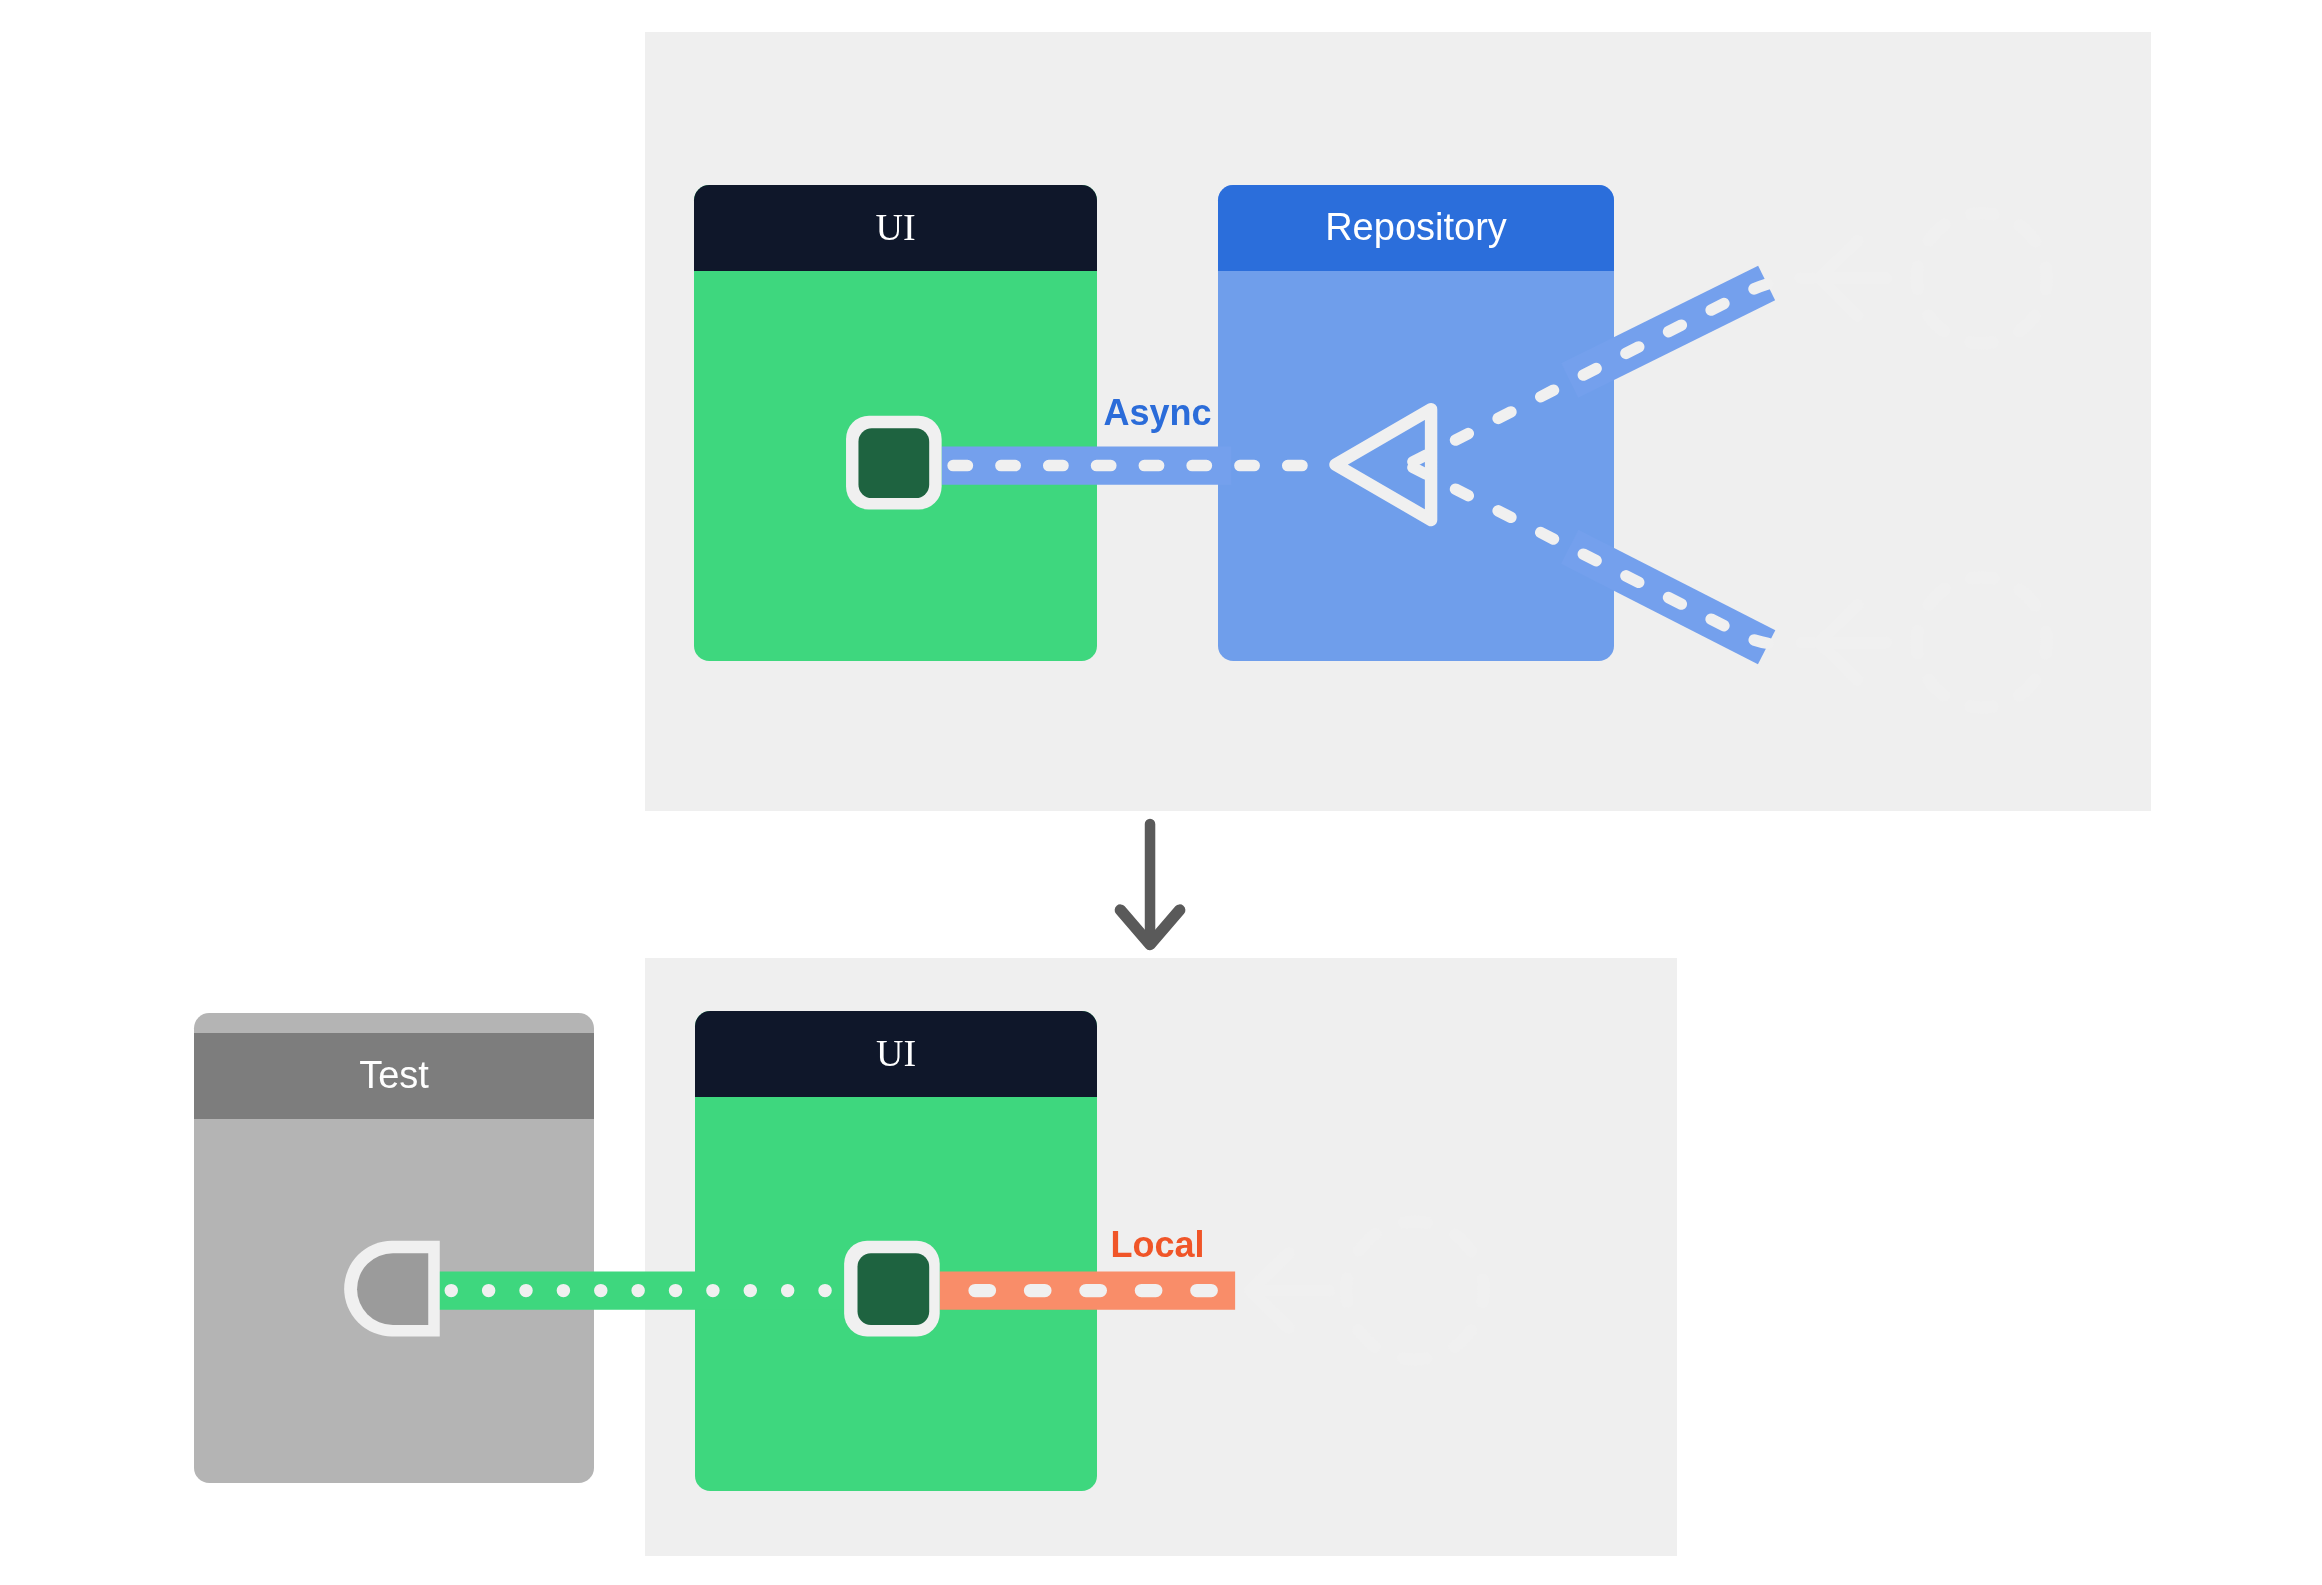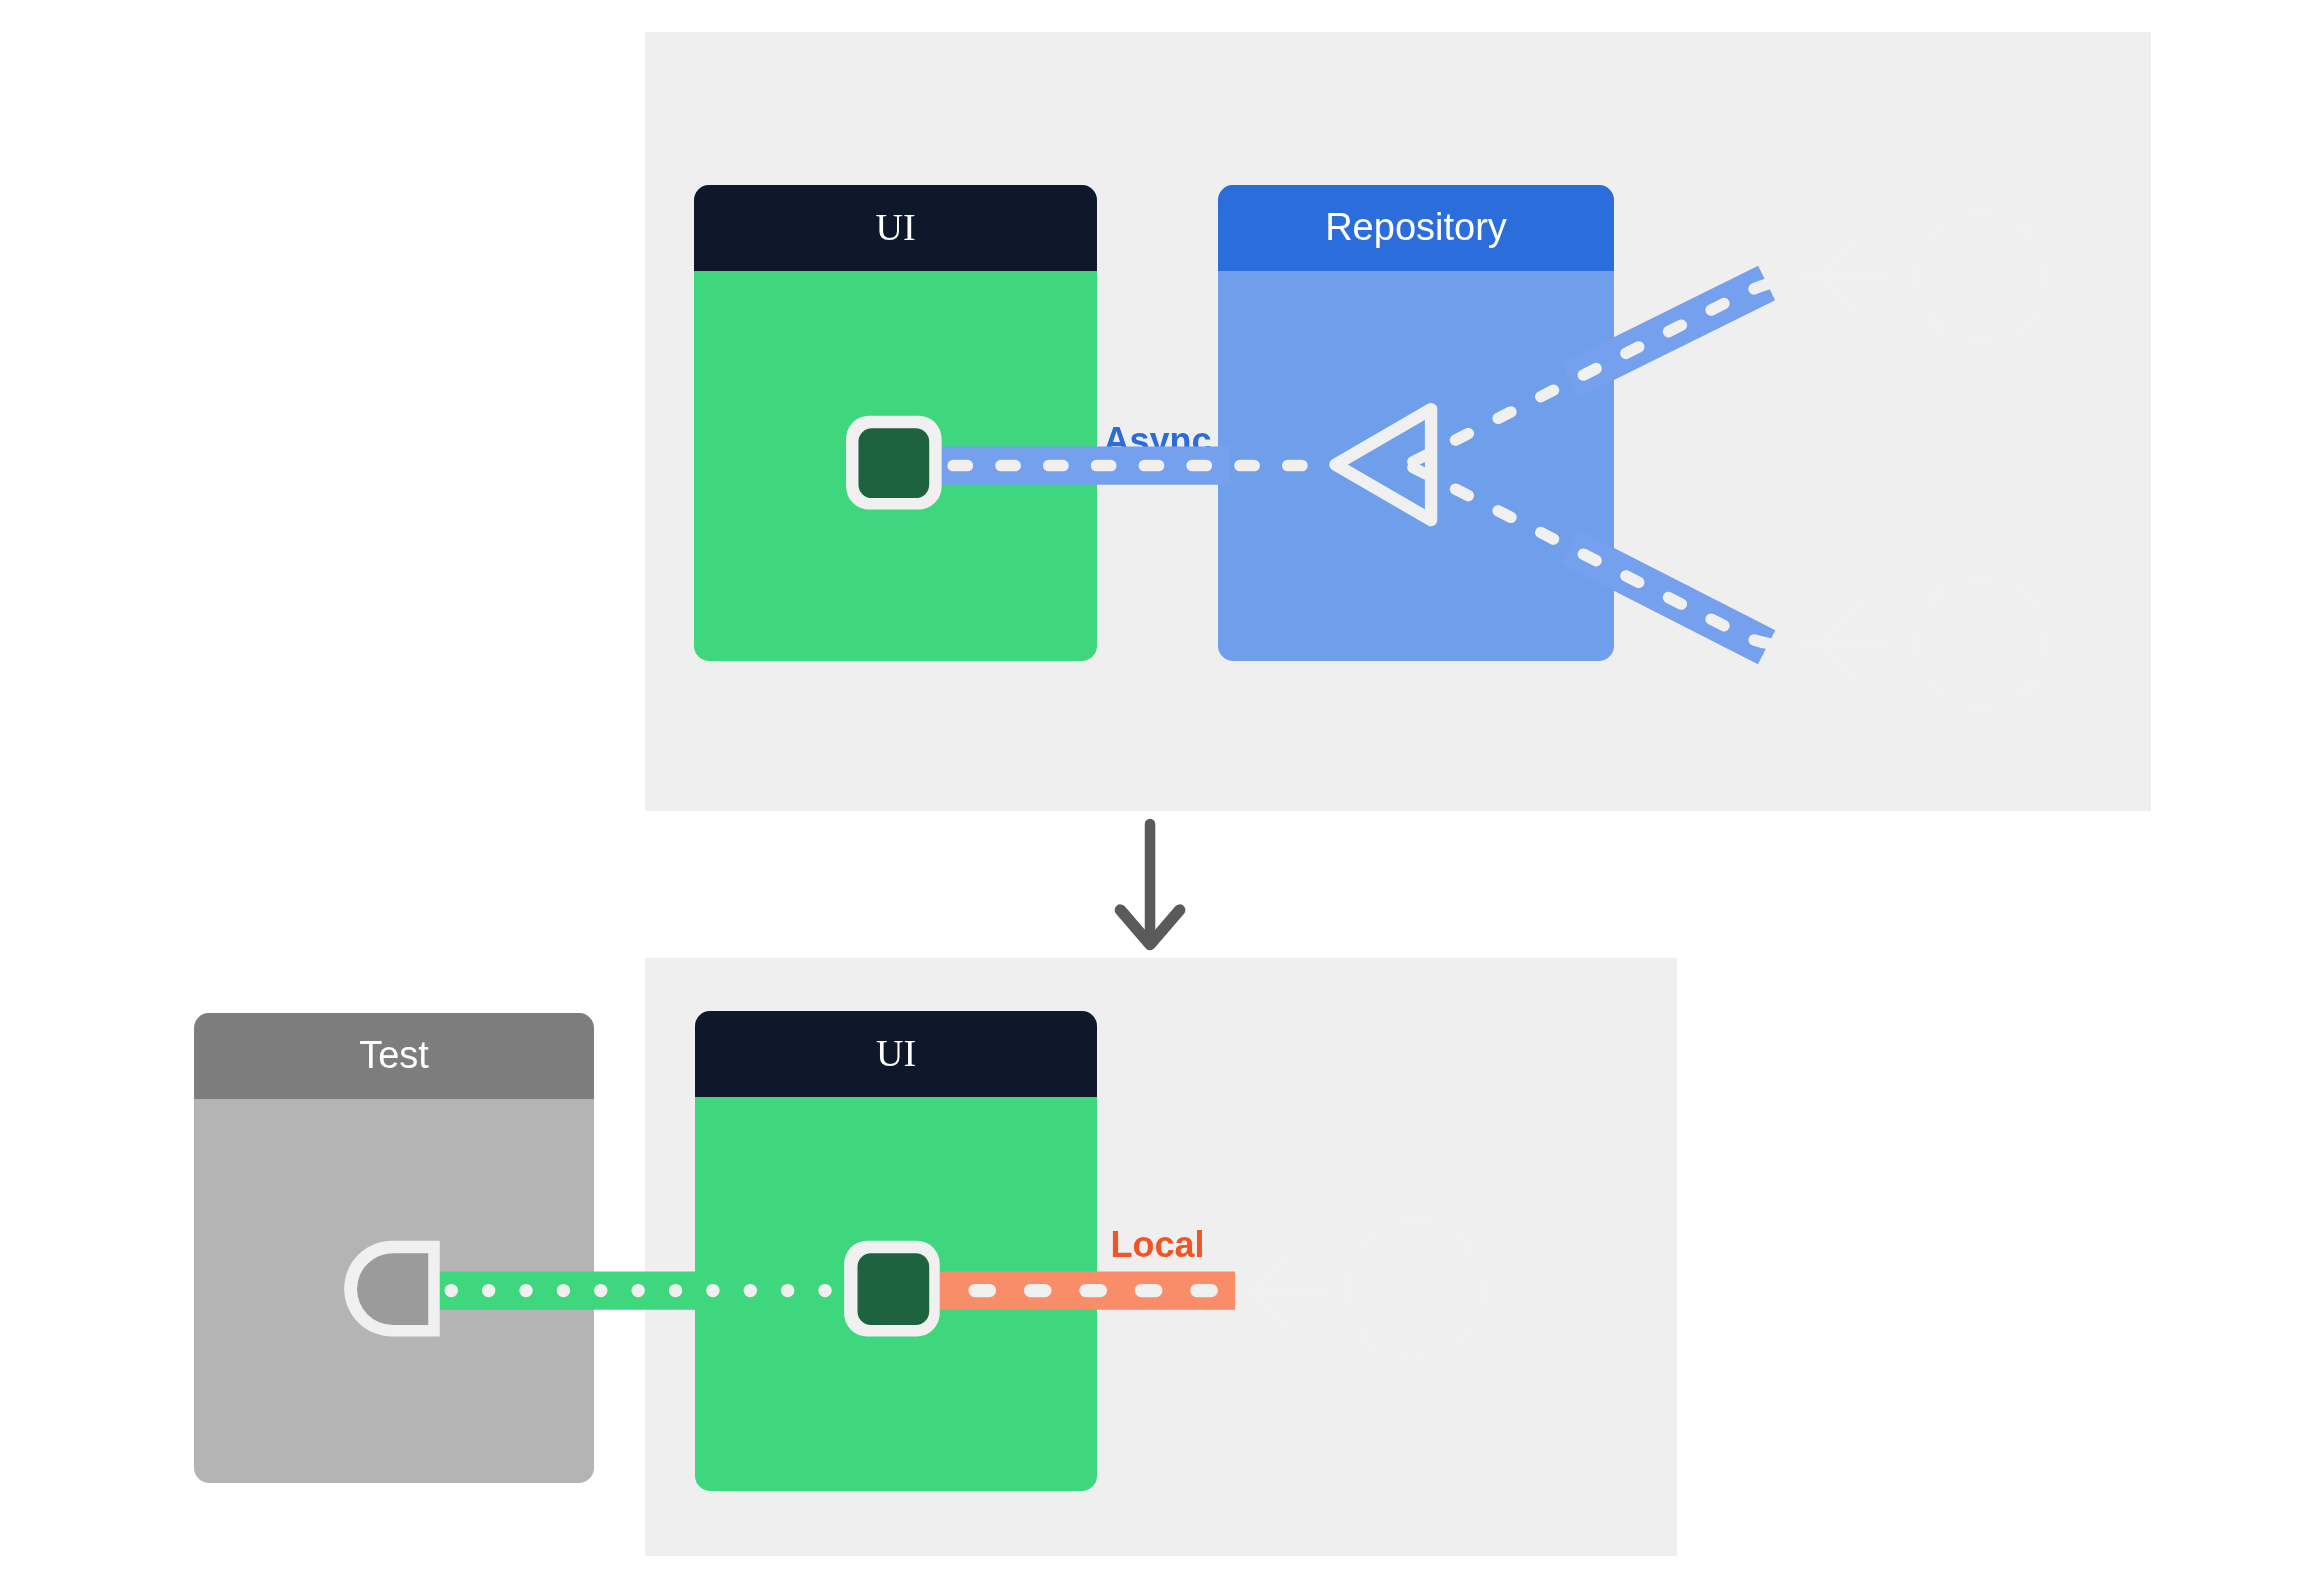--- a/index.html
+++ b/index.html
@@ -12,39 +12,39 @@
   .panel.bottom{left:645px;top:958px;width:1032px;height:598px;}
 
   .box{position:absolute;border-radius:15.3px;overflow:hidden;}
   .box .hdr{
     height:86px;display:flex;align-items:center;justify-content:center;
     color:#ffffff;font-size:38px;line-height:1.1;text-align:center;
   }
   .hdr.green{background:#0f172a;font-family:Liberation Serif, serif;}
   .hdr.blue{background:#2b6edb;}
   .hdr.orange{background:#f25c2d;}
-  .hdr.gray{background:#7d7d7d;}
+  .hdr.gray{background:#7d7d7d;margin-top:20px;}
 
   .box.ui-top   {left:694px; top:185px; width:403px;height:476px;background:#3ed77e;}
   .box.repo     {left:1218px;top:185px; width:396px;height:476px;background:#6f9eeb;}
   .box.localds  {left:1747px;top:78px;  width:358px;height:316px;background:#6f9eeb;}
   .box.remoteds {left:1747px;top:443px; width:358px;height:317px;background:#6f9eeb;}
   .box.localds .hdr{height:84px;font-size:37px;}
   .box.remoteds .hdr{height:86px;font-size:36px;}
   .box.remoteds .hdr span{display:block;max-width:268px;}
 
   .box.test     {left:194px; top:1013px;width:400px;height:470px;background:#b4b4b4;}
   .box.ui-bot   {left:695px; top:1011px;width:402px;height:480px;background:#3ed77e;}
   .box.fake     {left:1216px;top:1009px;width:398px;height:482px;background:#f98d69;}
 
   .edge-label{
     position:absolute;width:117px;text-align:center;
     font-size:36px;font-weight:bold;
   }
-  .edge-label.async{left:1099px;top:392px;color:#2b6cd9;margin-top:28px;}
+  .edge-label.async{left:1099px;top:392px;color:#2b6cd9;}
   .edge-label.sync{left:1099px;top:1224px;color:#f05528;}
 
   svg.overlay{position:absolute;left:0;top:0;width:2323px;height:1586px;pointer-events:none;}
 </style>
 </head>
 <body>
 
 <div class="canvas">
 
   <div class="panel top"></div>

